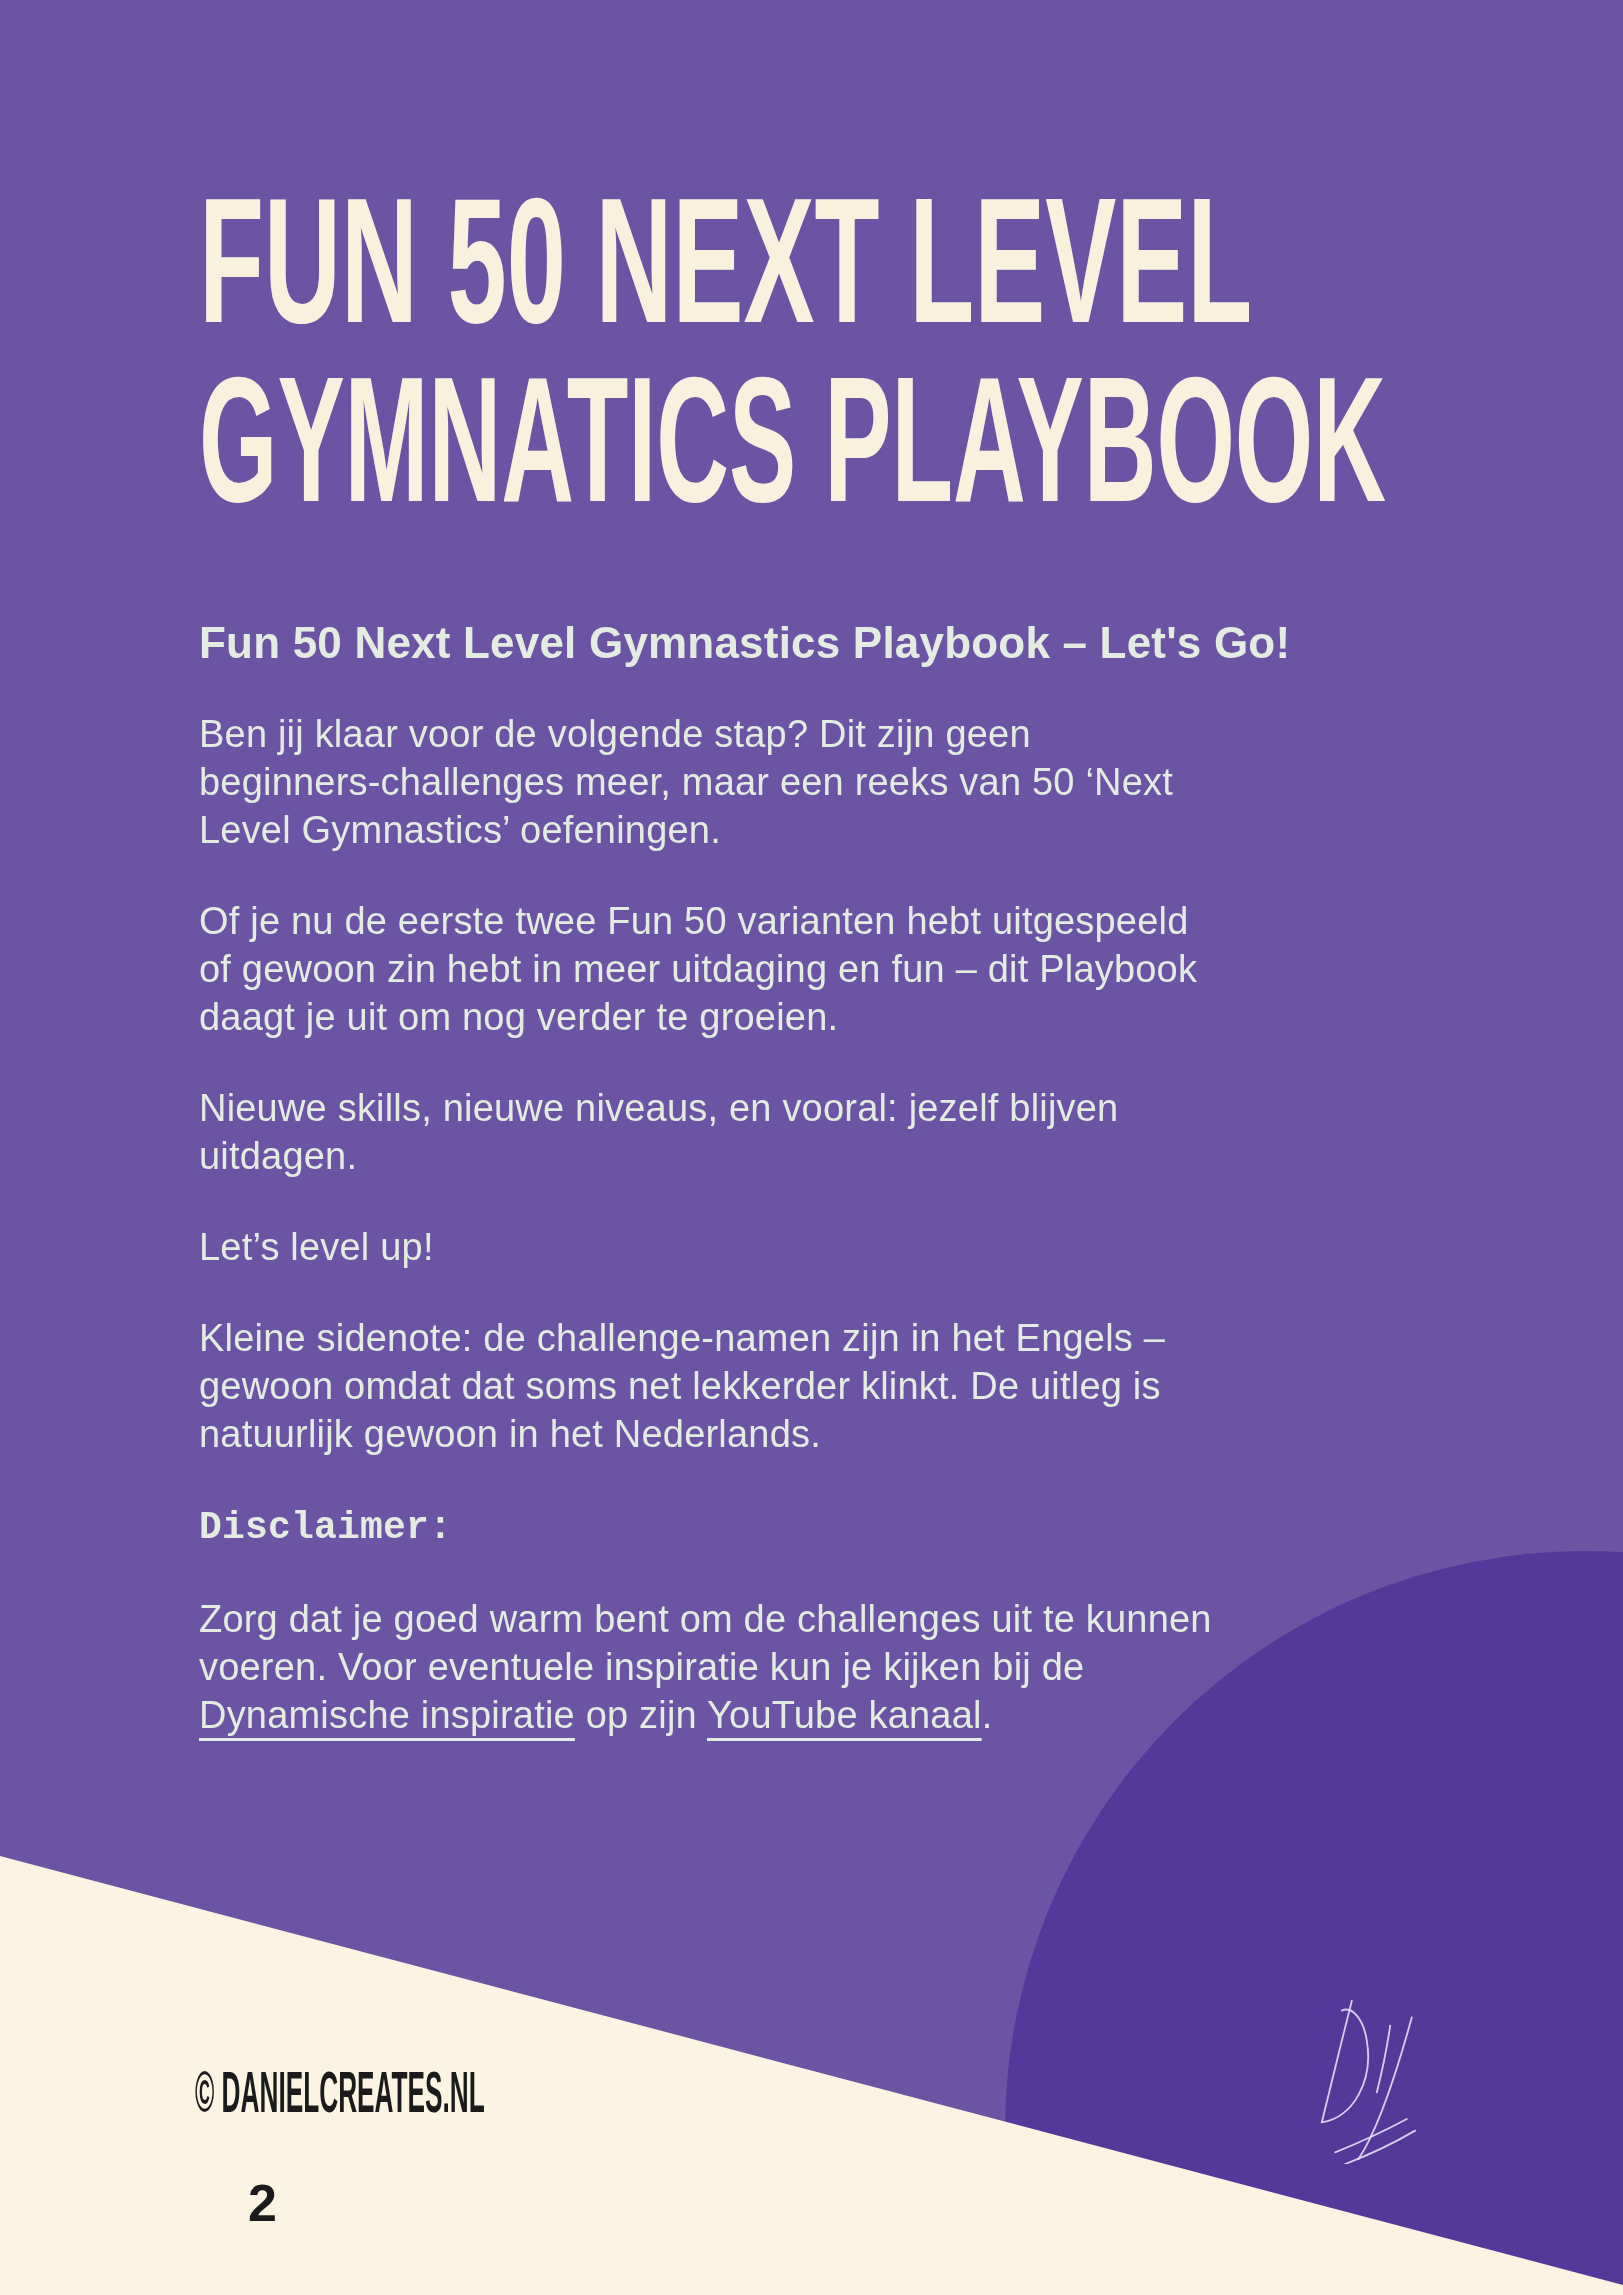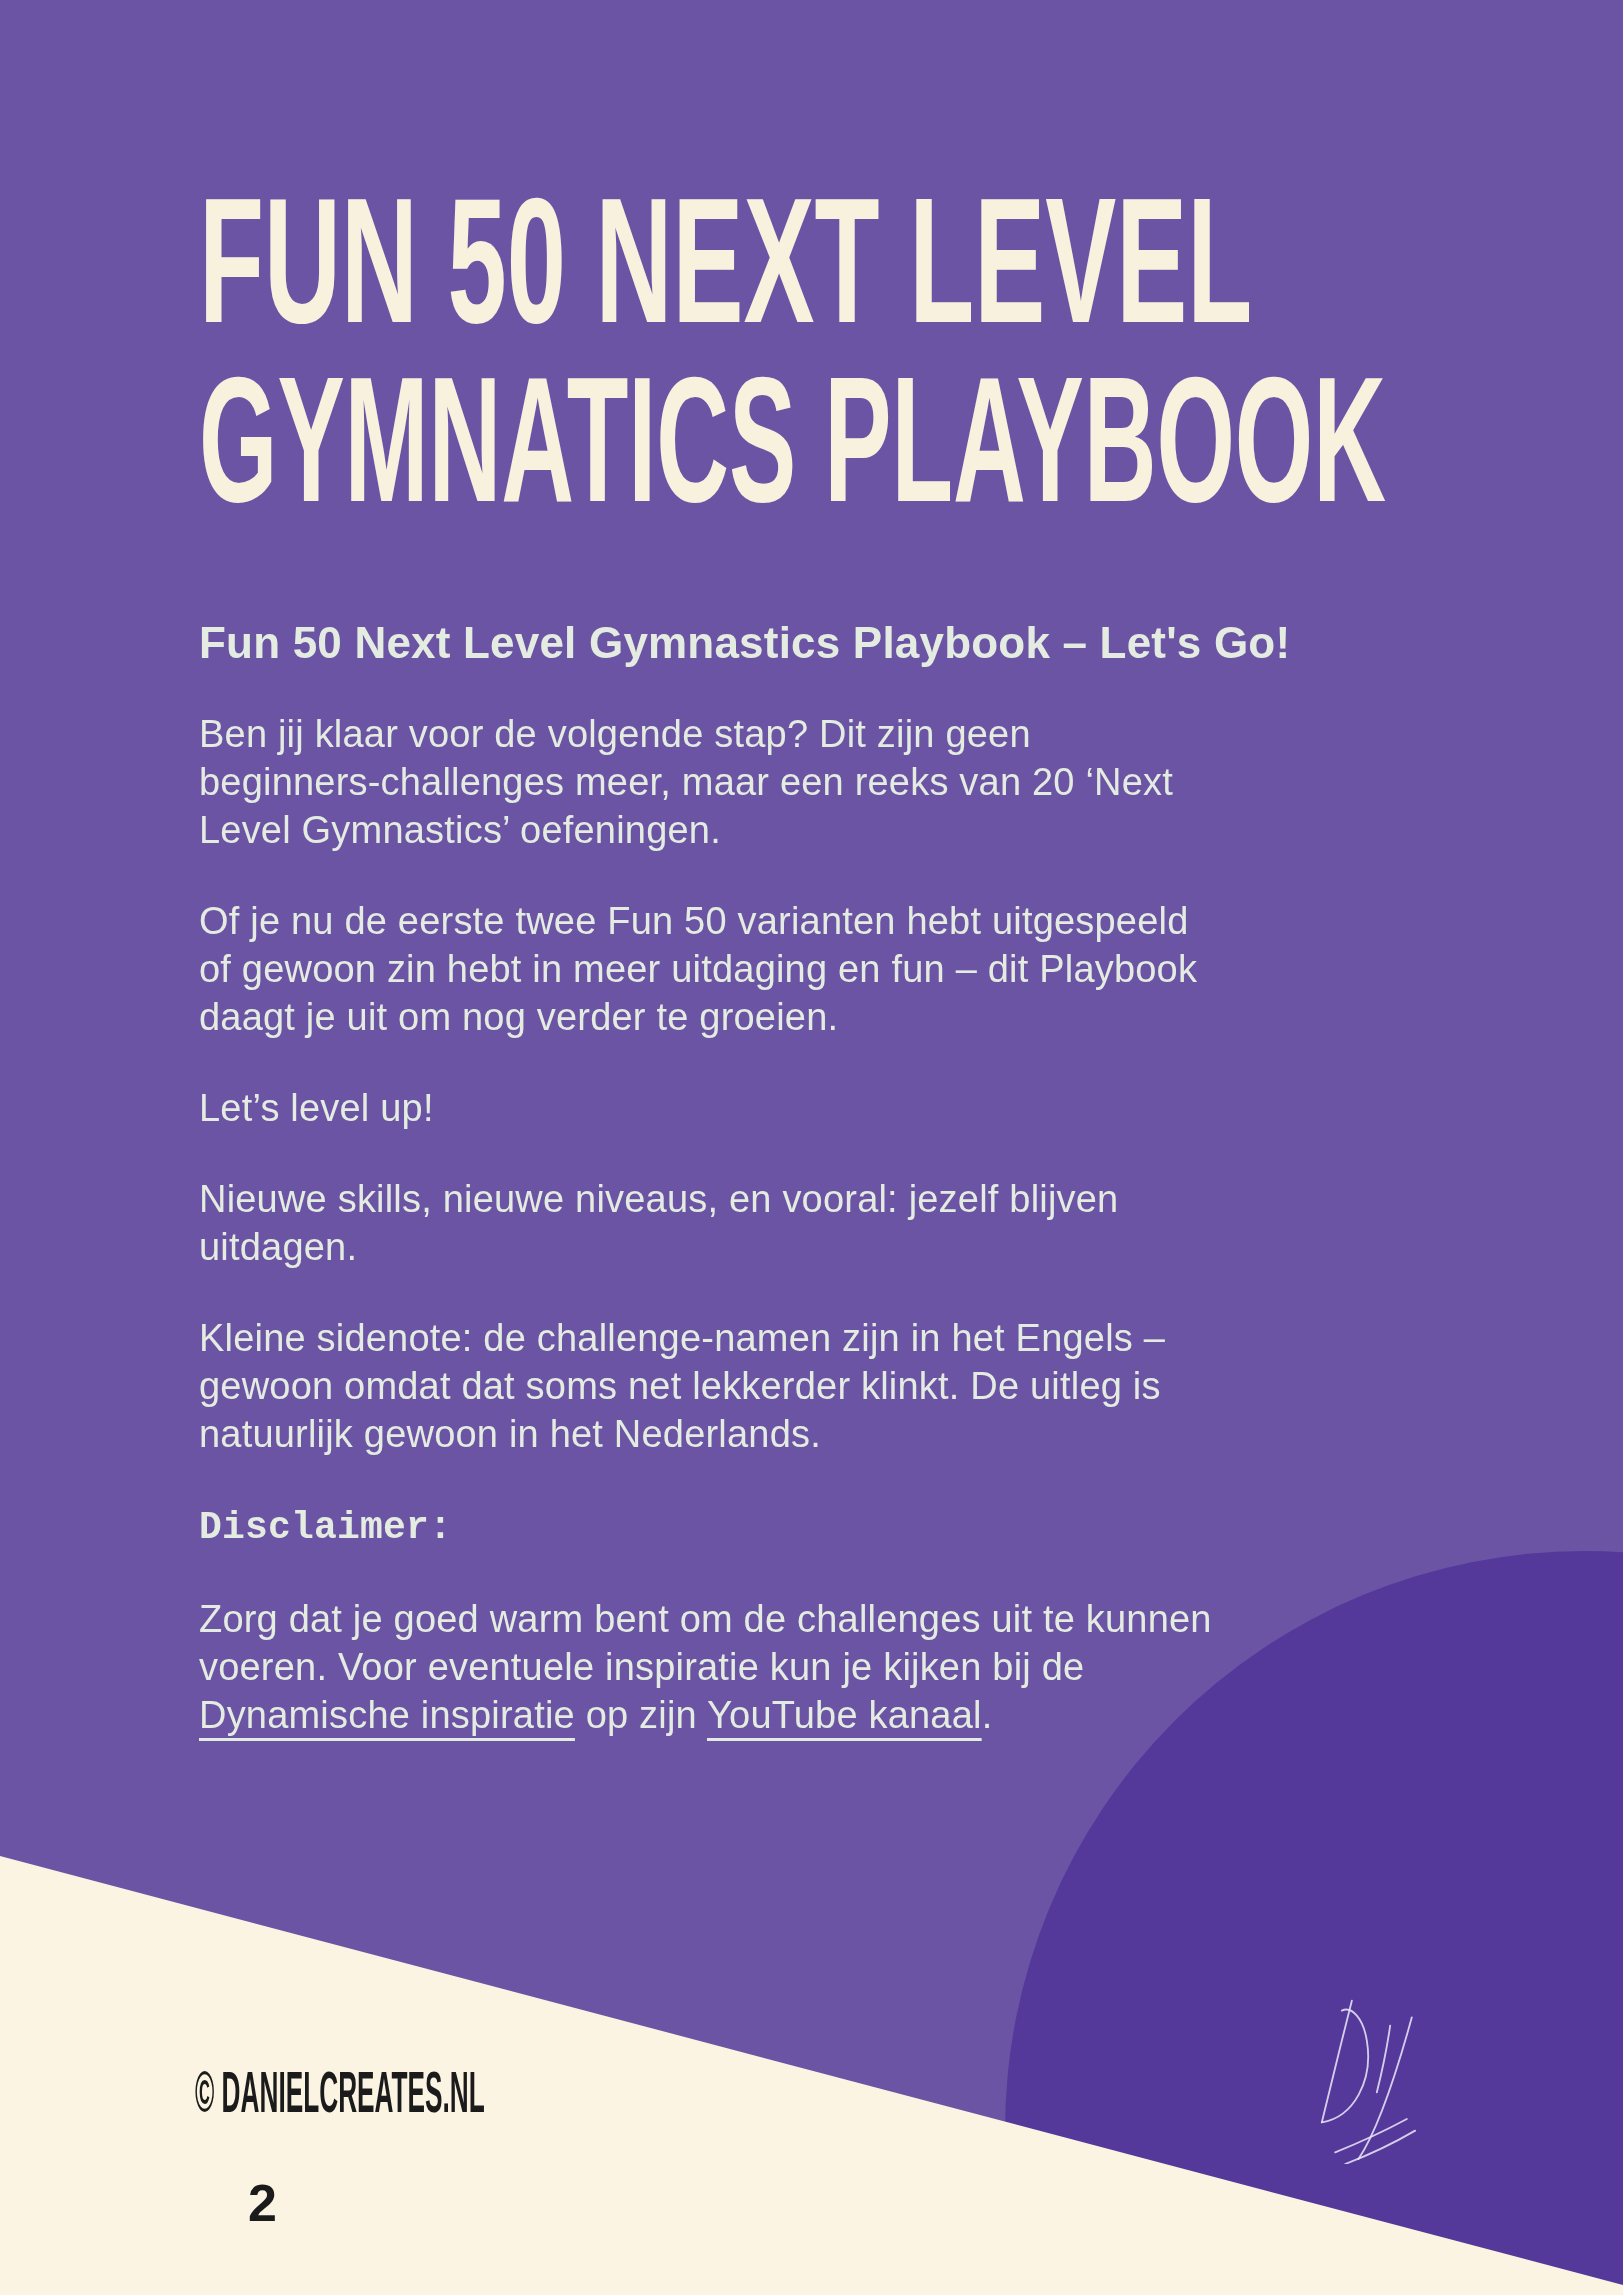--- a/index.html
+++ b/index.html
@@ -57,28 +57,28 @@
 <div class="corner-circle"></div>
 <div class="footer-band"></div>
 
 <h1 class="title-line l1">FUN 50 NEXT LEVEL</h1>
 <h1 class="title-line l2">GYMNATICS PLAYBOOK</h1>
 
 <div class="content">
   <p class="subtitle">Fun 50 Next Level Gymnastics Playbook – Let's Go!</p>
 
   <p>Ben jij klaar voor de volgende stap? Dit zijn geen
-beginners-challenges meer, maar een reeks van 20 ‘Next
+beginners-challenges meer, maar een reeks van 50 ‘Next
 Level Gymnastics’ oefeningen.</p>
   <p>Of je nu de eerste twee Fun 50 varianten hebt uitgespeeld
 of gewoon zin hebt in meer uitdaging en fun – dit Playbook
 daagt je uit om nog verder te groeien.</p>
-  <p>Let’s level up!</p>
   <p>Nieuwe skills, nieuwe niveaus, en vooral: jezelf blijven
 uitdagen.</p>
+  <p>Let’s level up!</p>
   <p>Kleine sidenote: de challenge-namen zijn in het Engels –
 gewoon omdat dat soms net lekkerder klinkt. De uitleg is
 natuurlijk gewoon in het Nederlands.</p>
 
   <p><span class="bold">Disclaimer:</span><br></p>
 
   <p><span>Zorg dat je goed warm bent om de challenges uit te kunnen</span><br><span>voeren. Voor eventuele inspiratie kun je kijken bij de</span><br><a class="link">Dynamische inspiratie</a><span> op zijn </span><a class="link">YouTube kanaal</a><span>.</span></p>
 </div>
 
 <p class="copyright">© DANIELCREATES.NL</p>

